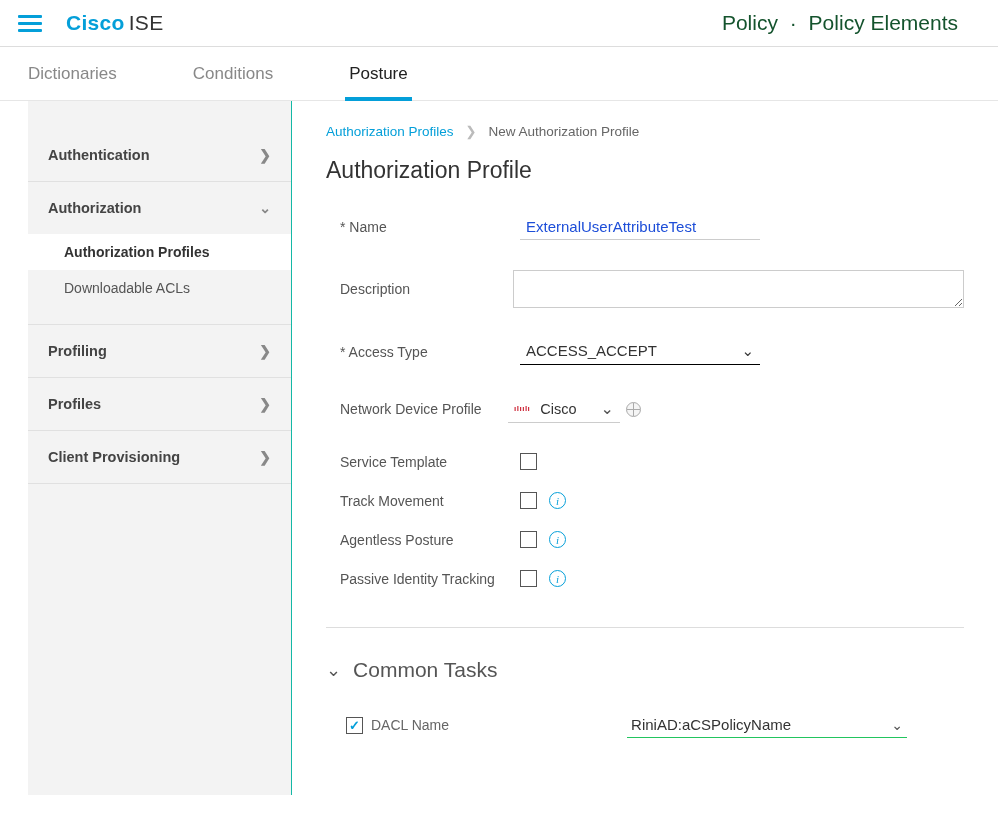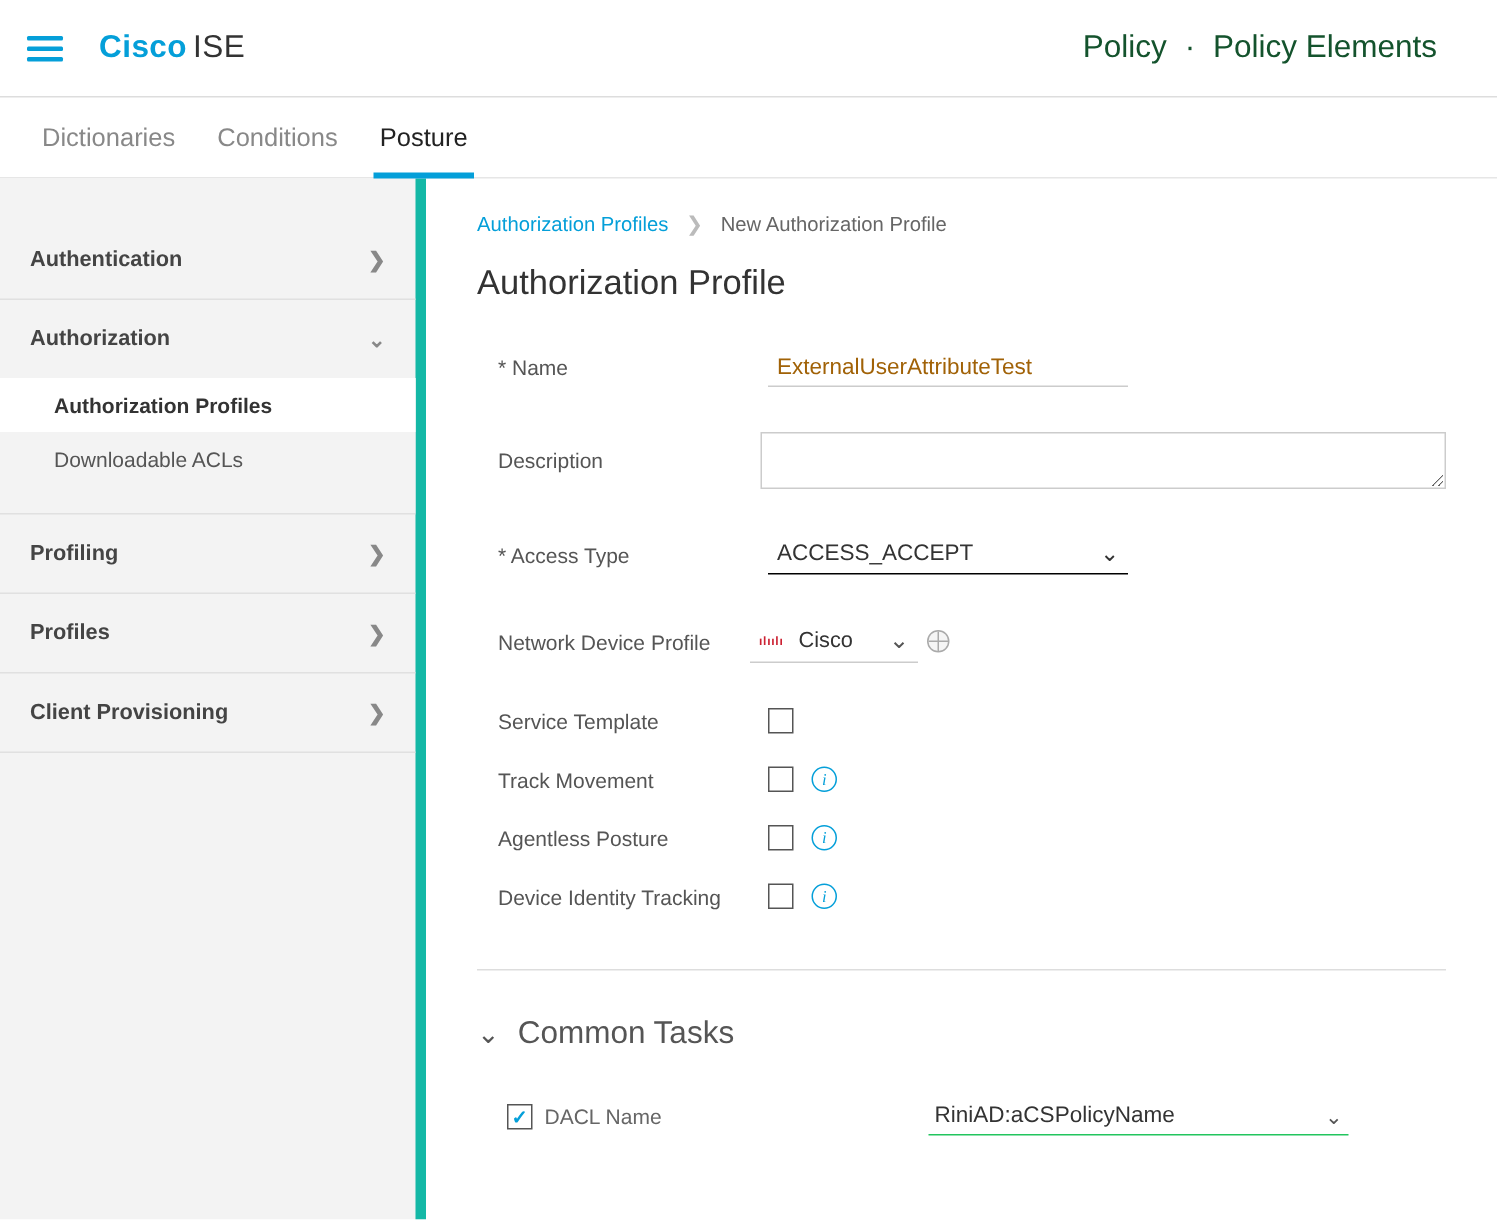--- a/index.html
+++ b/index.html
@@ -5,21 +5,21 @@
   * { box-sizing: border-box; margin: 0; padding: 0; }
   body {
     font-family: -apple-system, BlinkMacSystemFont, "Segoe UI", Arial, sans-serif;
     background: #fff;
     color: #333;
     width: 998px;
     height: 813px;
     overflow: hidden;
   }
   .topbar {
-    height: 65px;
+    height: 47px;
     border-bottom: 1px solid #ddd;
     display: flex;
     align-items: center;
     padding: 0 18px;
     position: relative;
   }
   .hamburger { margin-right: 24px; cursor: pointer; }
   .hamburger-line { width: 24px; height: 3px; background: #049fd9; margin: 4px 0; border-radius: 1px; }
   .brand { font-size: 21px; letter-spacing: 0.3px; }
   .brand .cisco { font-weight: 700; color: #049fd9; }
@@ -32,39 +32,39 @@
     left: auto;
     transform: none;
     margin-left: auto;
     font-size: 21px;
     color: #14532d;
     font-weight: 300;
   }
   .breadcrumb-top .dot { padding: 0 6px; }
   .tabs {
     display: flex;
-    gap: 28px;
+    gap: 76px;
     padding: 0 28px;
     border-bottom: 1px solid #e6e6e6;
     height: 54px;
     align-items: center;
     font-size: 17px;
   }
   .tab { color: #888; cursor: pointer; height: 100%; display:flex; align-items:center; position:relative; }
   .tab.active { color: #222; font-weight: 500;}
   .tab.active::after {
     content:"";
     position:absolute;
     left: -4px; right: -4px;
     bottom: -1px;
     height: 4px;
     background: #049fd9;
   }
   .body { display:flex; height: calc(813px - 65px - 54px); }
-  .sidebar { width: 284px; background: #f3f3f3; border-right:7px solid #14b8a6;}
+  .sidebar { width: 264px; background: #f3f3f3; border-right:1px solid #14b8a6;margin-left:28px;}
   .side-group {
     border-bottom: 1px solid #e0e0e0;
   }
   .side-header {
     padding: 18px 20px;
     font-size: 14.5px;
     font-weight: 600;
     color: #444;
     display:flex;
     justify-content:space-between;
@@ -88,21 +88,21 @@
   .page-crumb { font-size: 13.5px; color:#666; margin-bottom: 18px;}
   .page-crumb a { color:#049fd9; text-decoration:none;}
   .page-crumb .sep { color:#bbb; margin: 0 8px;}
   h1.page-title { font-size: 23px; font-weight: 400; color:#333; margin-bottom: 30px;}
   .form-row { display:flex; align-items:center; margin-bottom: 30px; font-size:14px; color:#555;}
   .form-label { width: 180px; }
   .text-input {
     border:none;
     border-bottom: 1px solid #ccc;
     font-size: 15px;
-    color:#a16207;
+    color:#1d4ed8;
     padding: 4px 6px;
     width: 240px;
     outline:none;
   }
   .desc-input {
     border:1px solid #ccc;
     width: 470px;
     height: 38px;
     background:#fff;
     outline:none;
@@ -312,21 +312,21 @@
         <div class="info-icon">i</div>
       </div>
 
       <div class="form-row compact">
         <div class="form-label">Agentless Posture</div>
         <div class="checkbox"></div>
         <div class="info-icon">i</div>
       </div>
 
       <div class="form-row compact">
-        <div class="form-label">Device Identity Tracking</div>
+        <div class="form-label">Passive Identity Tracking</div>
         <div class="checkbox"></div>
         <div class="info-icon">i</div>
       </div>
     </div>
 
     <hr class="divider">
 
     <div class="section-header">
       <span class="section-caret">⌄</span>
       <span>Common Tasks</span>

